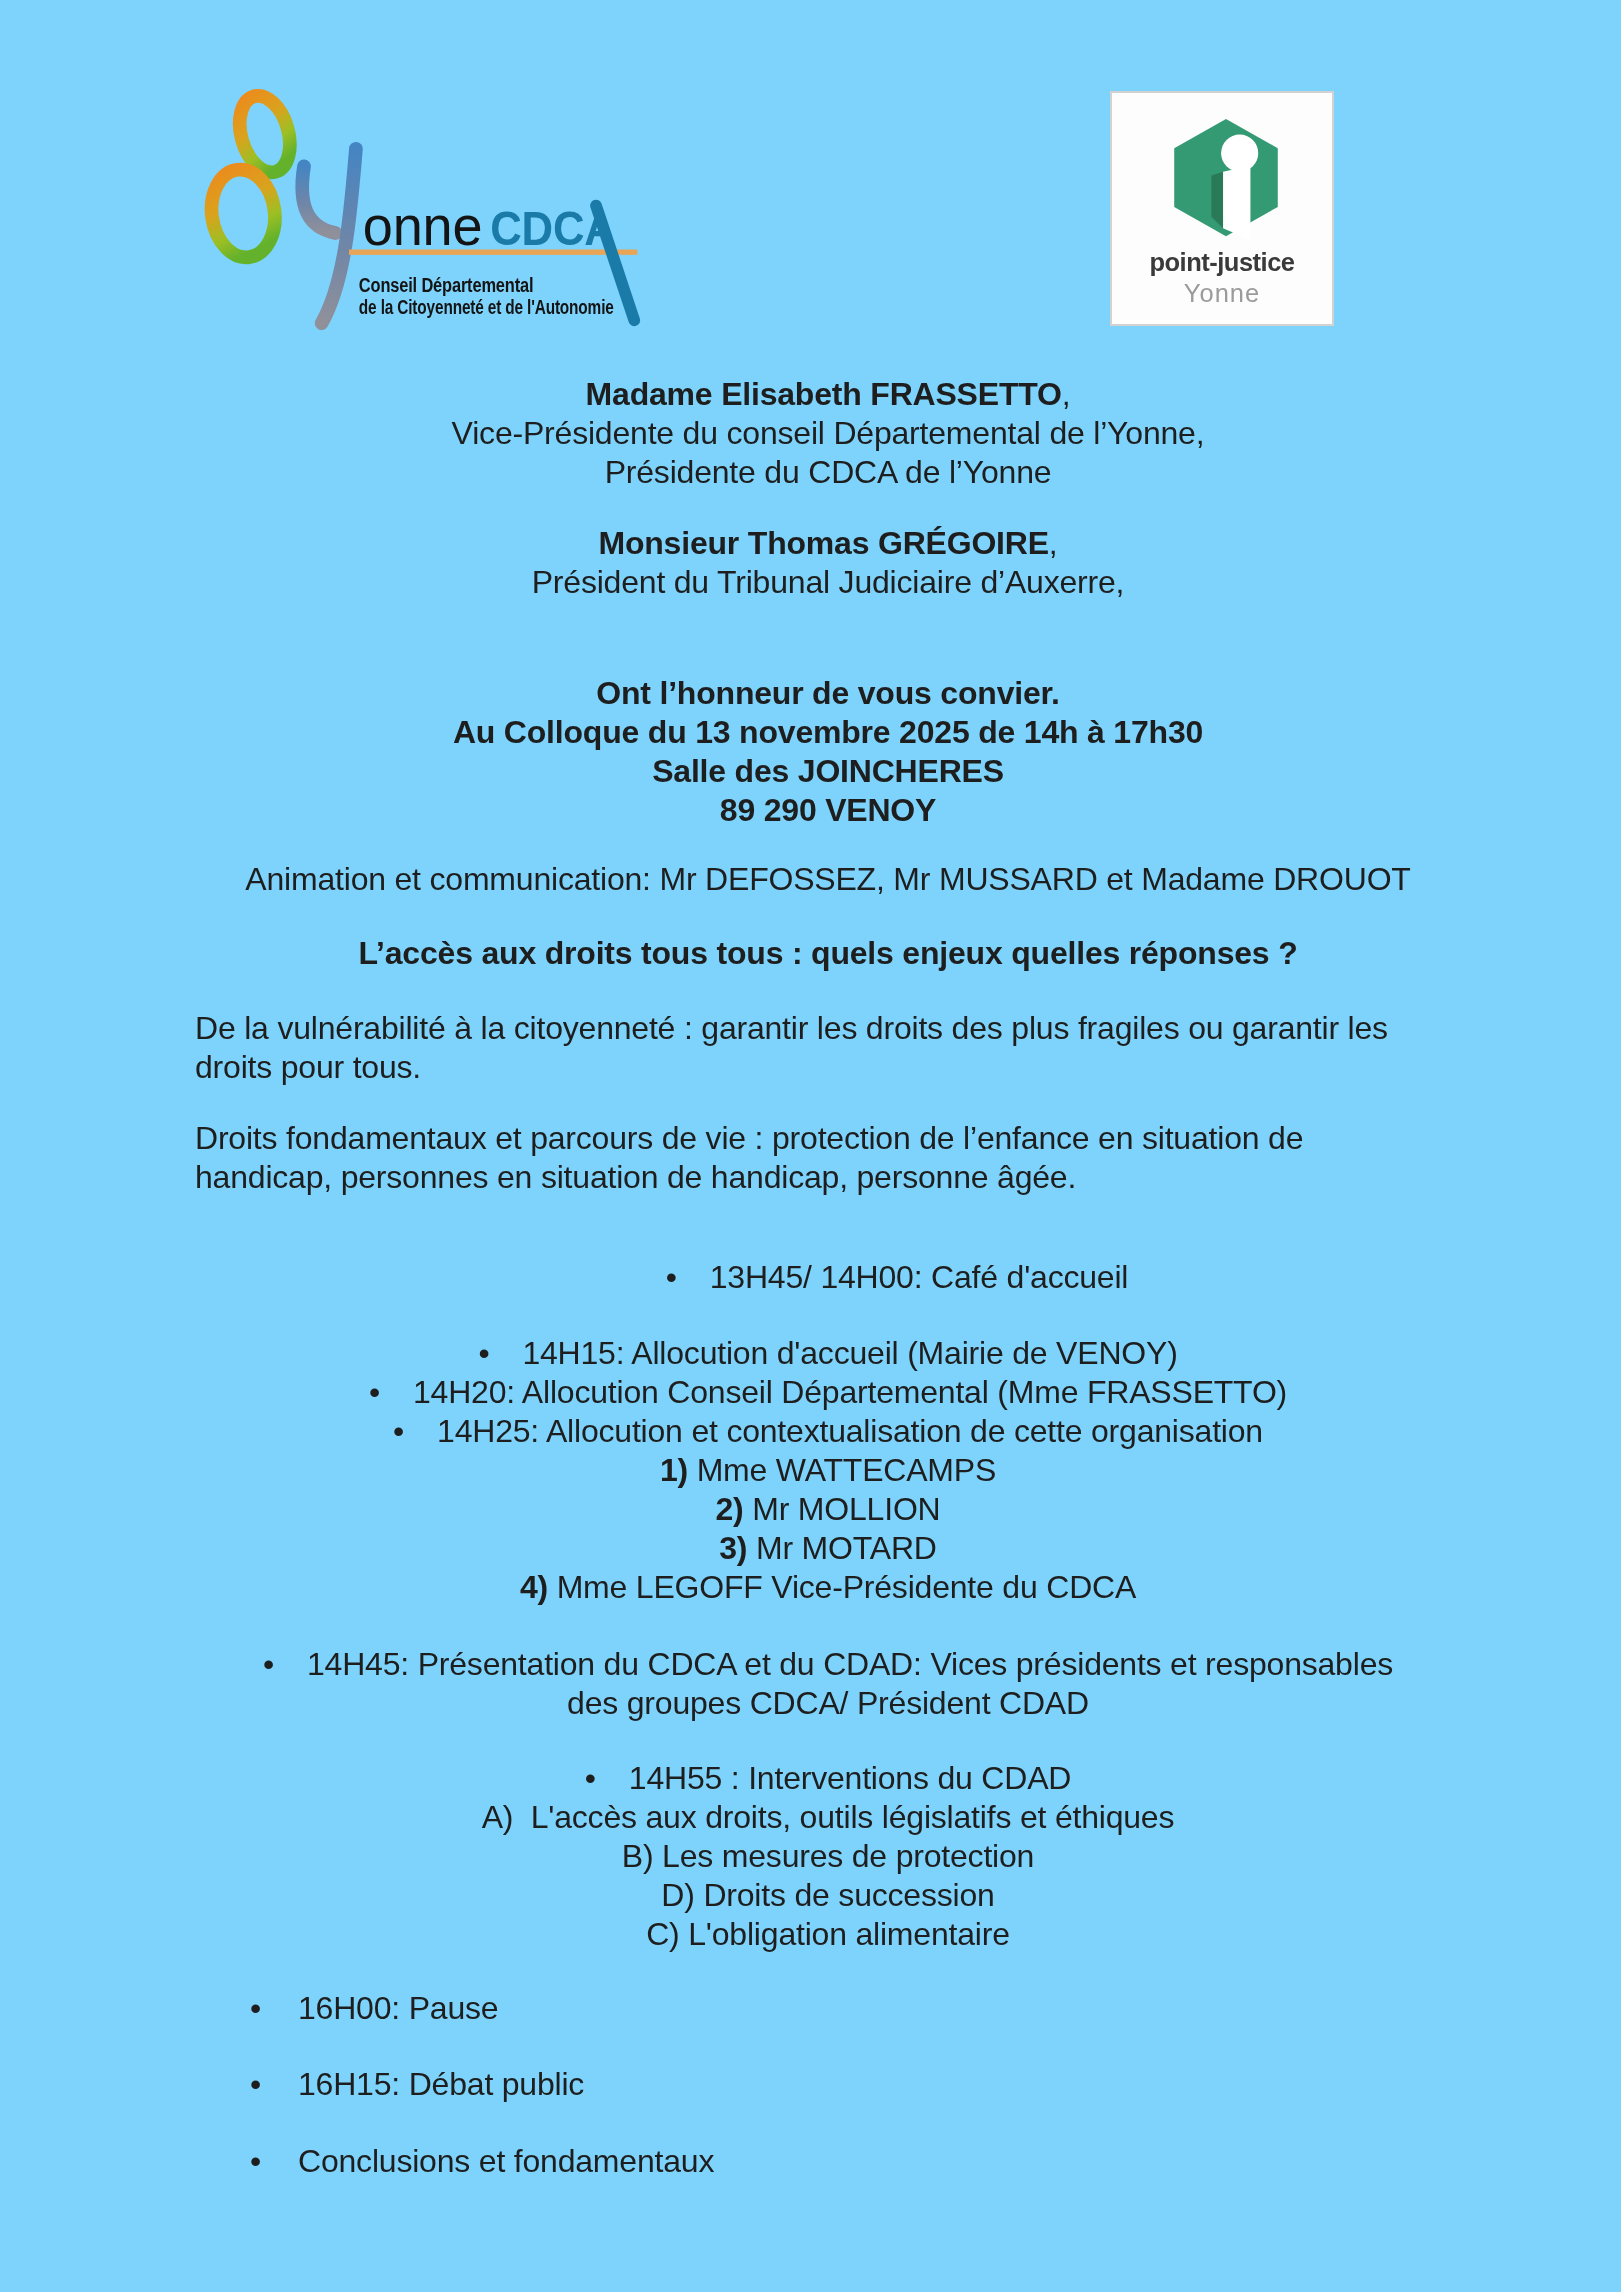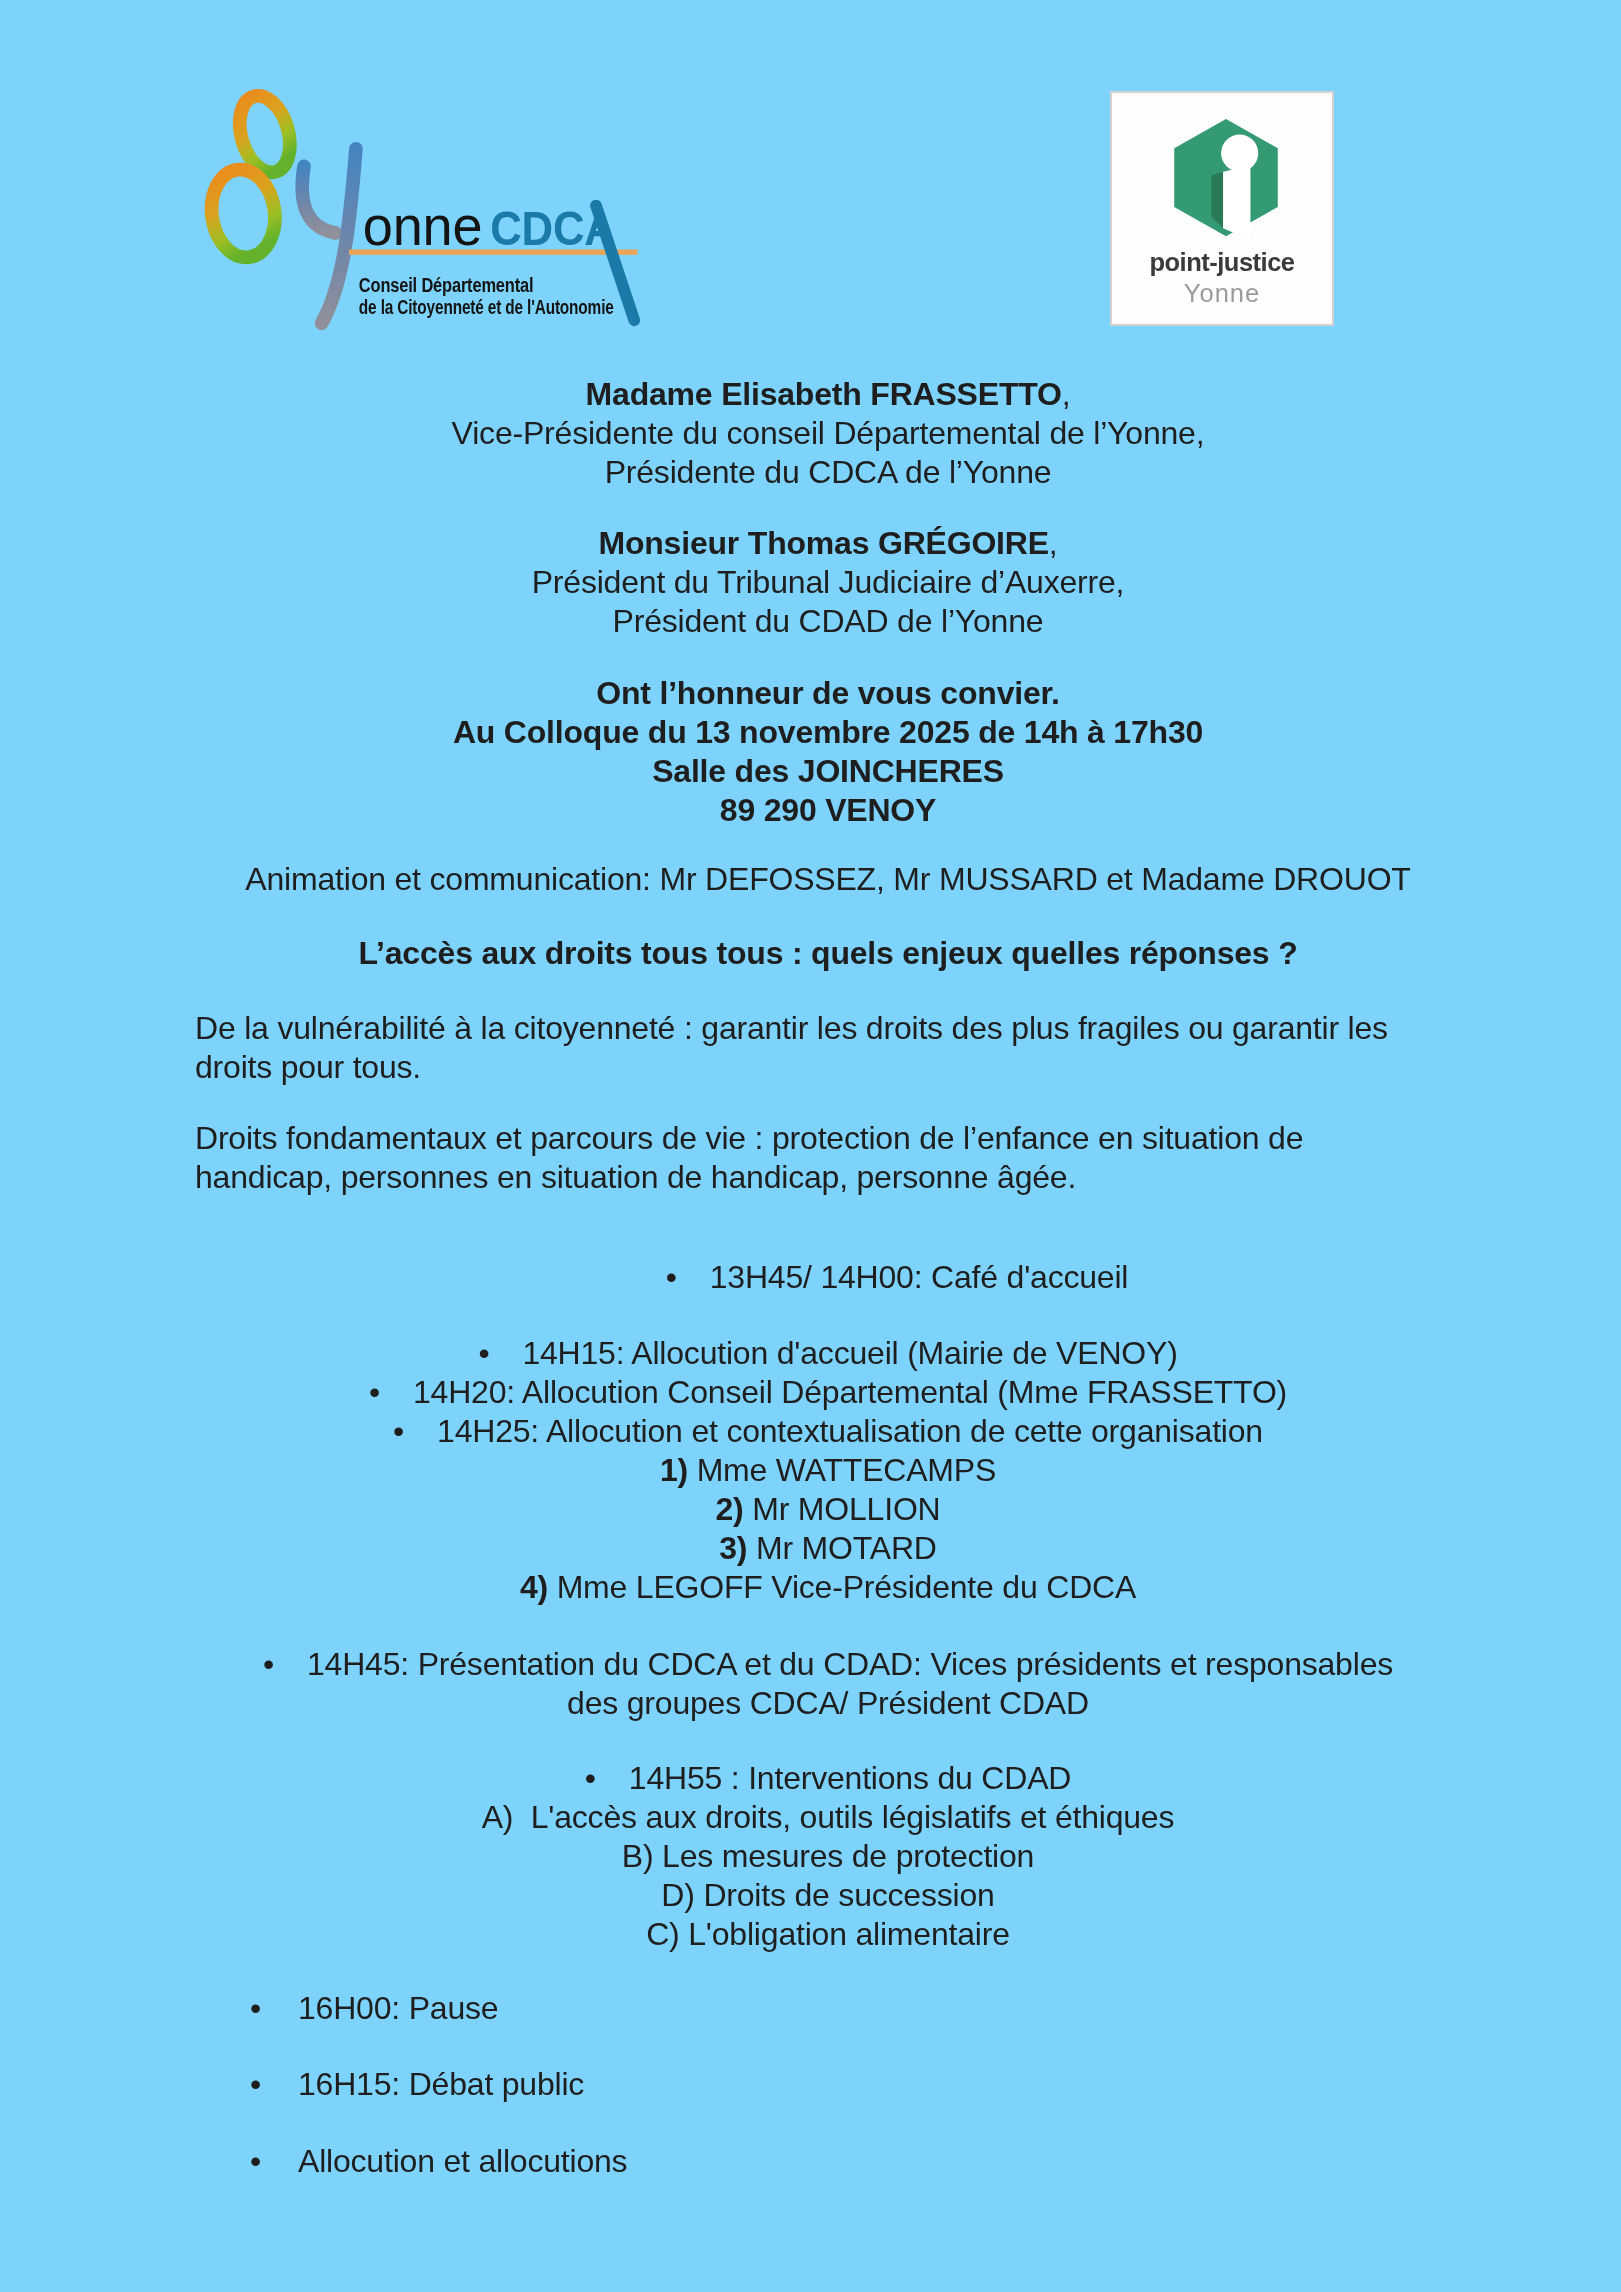--- a/index.html
+++ b/index.html
@@ -89,21 +89,20 @@
 
   <div class="row center" style="top:375px">
     <div class="line"><span class="bold">Madame Elisabeth FRASSETTO</span><span>,</span></div>
     <div class="line">Vice-Présidente du conseil Départemental de l’Yonne,</div>
     <div class="line">Présidente du CDCA de l’Yonne</div>
   </div>
 
   <div class="row center" style="top:524px">
     <div class="line"><span class="bold">Monsieur Thomas GRÉGOIRE</span><span>,</span></div>
     <div class="line">Président du Tribunal Judiciaire d’Auxerre,</div>
-    <div class="line">Président du CDAD de l’Yonne</div>
   </div>
 
   <div class="row center bold" style="top:674px">
     <div class="line">Ont l’honneur de vous convier.</div>
     <div class="line">Au Colloque du 13 novembre 2025 de 14h à 17h30</div>
     <div class="line">Salle des JOINCHERES</div>
     <div class="line">89 290 VENOY</div>
   </div>
 
   <div class="row center" style="top:860px">
@@ -153,17 +152,17 @@
 
   <div class="row leftb" style="top:1989px">
     <div class="line"><span class="dot"></span><span>16H00: Pause</span></div>
   </div>
 
   <div class="row leftb" style="top:2065px">
     <div class="line"><span class="dot"></span><span>16H15: Débat public</span></div>
   </div>
 
   <div class="row leftb" style="top:2142px">
-    <div class="line"><span class="dot"></span><span>Allocution et allocutions</span></div>
+    <div class="line"><span class="dot"></span><span>Conclusions et fondamentaux</span></div>
   </div>
 
 </div>
 
 
 </body></html>

